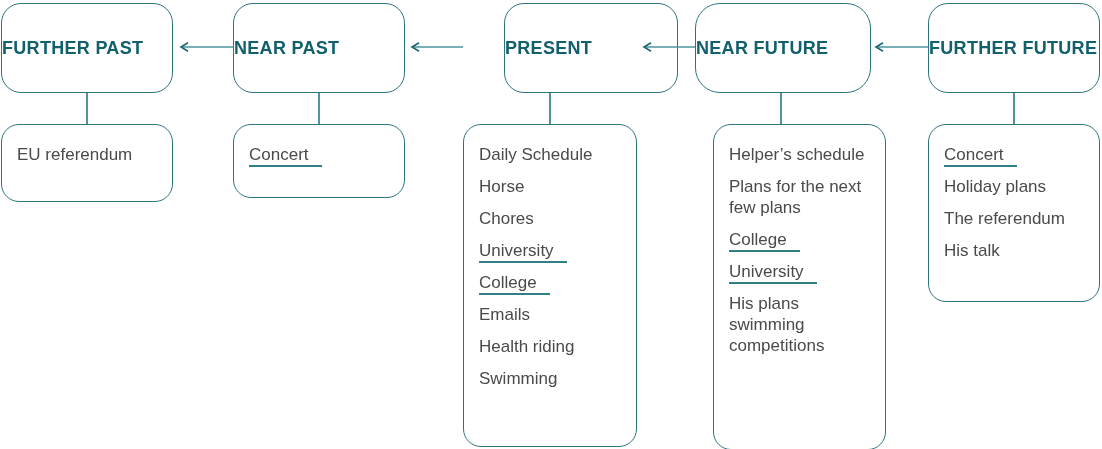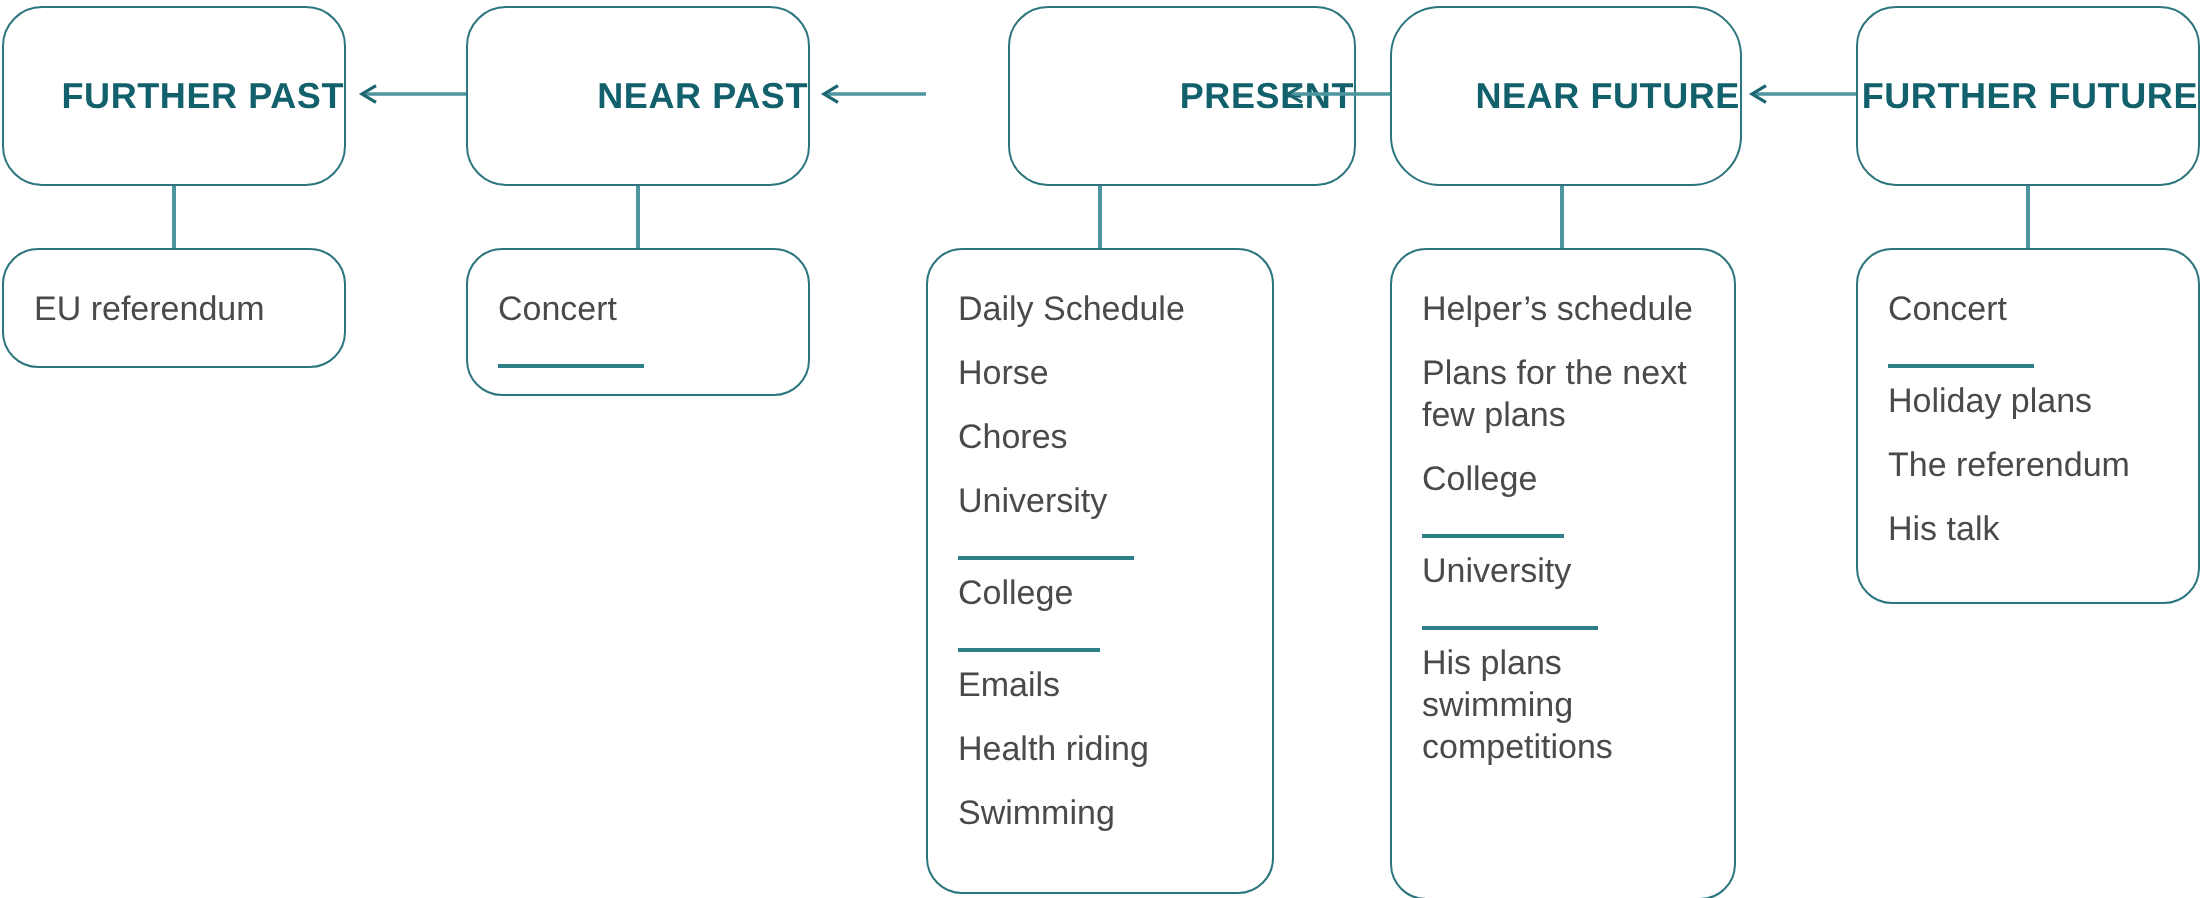--- a/index.html
+++ b/index.html
@@ -21,21 +21,21 @@
   }
   .canvas {
     position: relative;
     width: 1102px; height: 449px;
   }
   .hbox {
     position: absolute; top: 3px; height: 90px;
     border: 1.5px solid var(--box-border);
     border-radius: 20px;
     background: var(--background);
-    display: flex; align-items: center; justify-content: flex-end;
+    display: flex; align-items: center; justify-content: flex-start;
   }
   .htext {
     font-size: 18px; font-weight: bold;
     letter-spacing: 0.3px;
     color: var(--header-text);
     white-space: nowrap;
   }
   .cbox {
     position: absolute; top: 124px;
     border: 1.5px solid var(--box-border);
@@ -45,21 +45,21 @@
   }
   .item {
     font-size: 17px; line-height: 21px;
     color: var(--item-text);
     margin-bottom: 11px;
   }
   .item .itxt { display: inline; }
   .item .u {
     display: inline-block;
     border-bottom: 2px solid var(--underline);
-    padding-bottom: 17px;
+    padding-bottom: 0;
     padding-right: 13px;
     margin-bottom: -5px;
   }
   .vconn {
     position: absolute; top: 93px; height: 31px; width: 2px;
     background: var(--connector-line);
   }
   .arrow {
     position: absolute; top: 40px; height: 14px;
     display: block; overflow: visible;
@@ -69,21 +69,21 @@
 </style>
 </head>
 <body>
 
 <div class="canvas">
 
   <div class="hbox" style="left:1px;width:172px;">
     <span class="htext">FURTHER PAST</span>
   </div>
   <div class="vconn" style="left:86px;"></div>
-  <div class="cbox" style="left:1px;width:172px;height:60px;">
+  <div class="cbox" style="left:1px;width:172px;height:78px;">
     <div class="item"><span class="itxt">EU referendum</span></div>
   </div>
 
   <div class="hbox" style="left:233px;width:172px;">
     <span class="htext">NEAR PAST</span>
   </div>
   <div class="vconn" style="left:318px;"></div>
   <div class="cbox" style="left:233px;width:172px;height:74px;">
     <div class="item"><span class="itxt u">Concert</span></div>
   </div>
@@ -100,21 +100,21 @@
     <div class="item"><span class="itxt u">College</span></div>
     <div class="item"><span class="itxt">Emails</span></div>
     <div class="item"><span class="itxt">Health riding</span></div>
     <div class="item"><span class="itxt">Swimming</span></div>
   </div>
 
   <div class="hbox" style="left:695px;width:176px;border-radius:25px;">
     <span class="htext">NEAR FUTURE</span>
   </div>
   <div class="vconn" style="left:780px;"></div>
-  <div class="cbox" style="left:695px;width:173px;height:326px;">
+  <div class="cbox" style="left:713px;width:173px;height:326px;">
     <div class="item"><span class="itxt">Helper’s schedule</span></div>
     <div class="item"><span class="itxt">Plans for the next few plans</span></div>
     <div class="item"><span class="itxt u">College</span></div>
     <div class="item"><span class="itxt u">University</span></div>
     <div class="item"><span class="itxt">His plans swimming competitions</span></div>
   </div>
 
   <div class="hbox" style="left:928px;width:172px;">
     <span class="htext">FURTHER FUTURE</span>
   </div>

